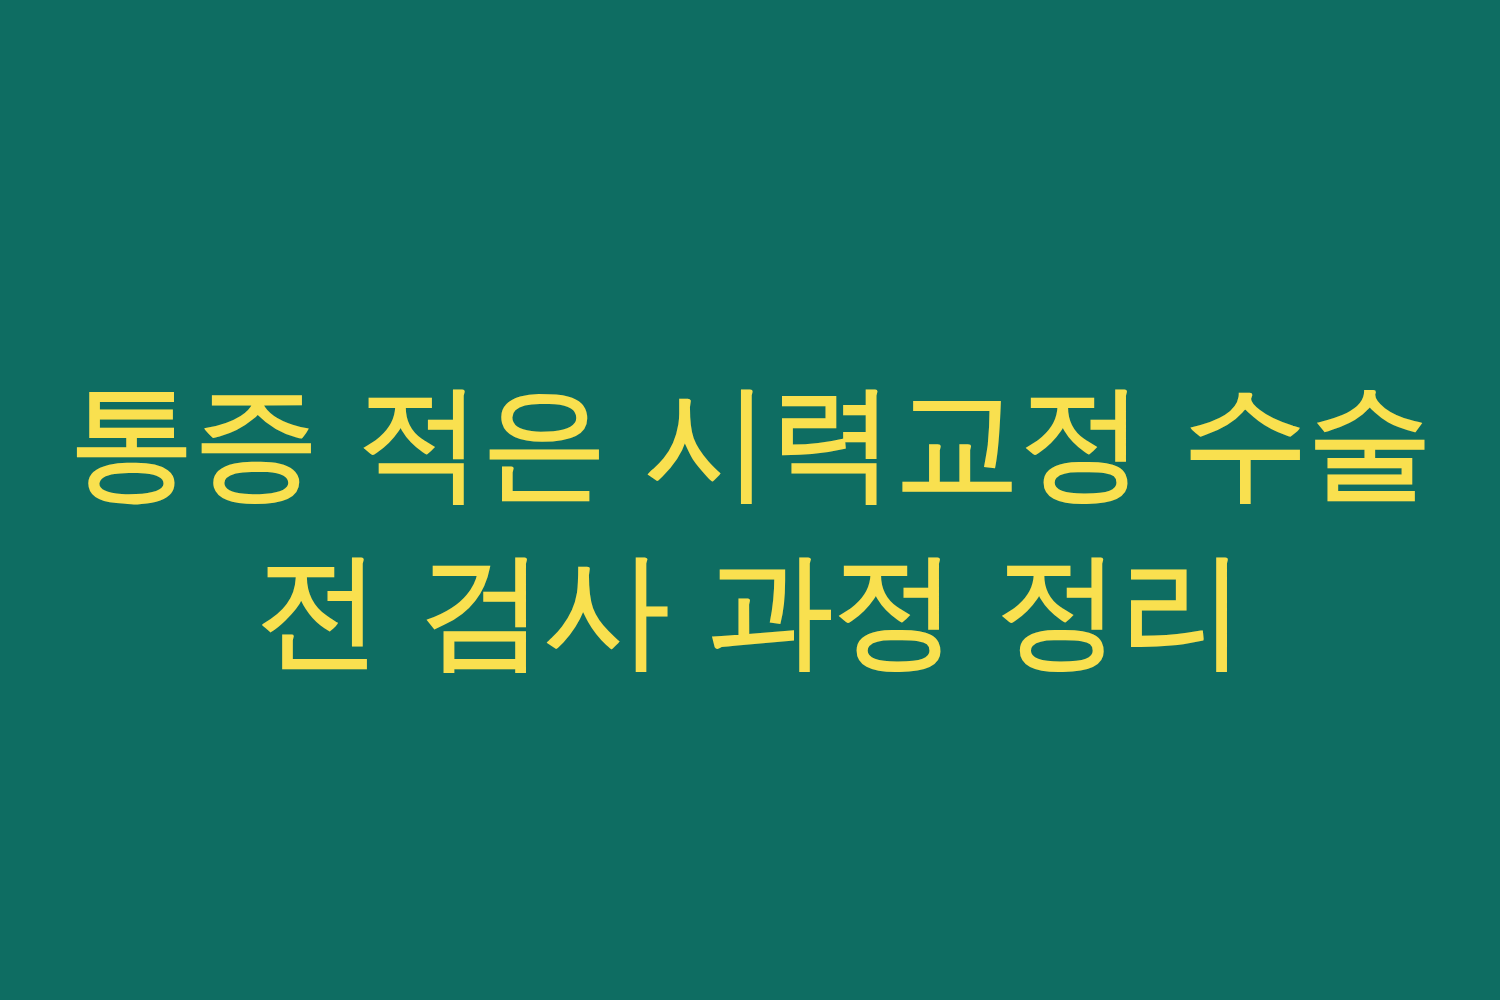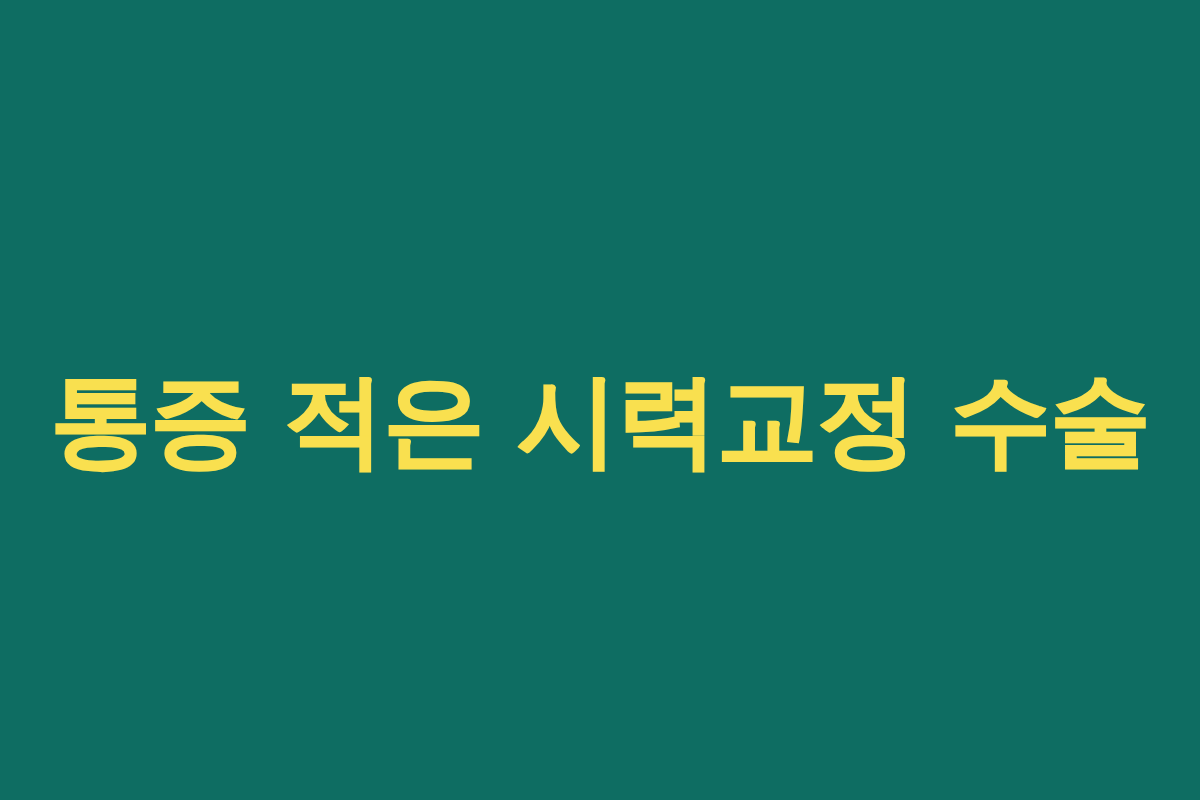--- a/index.html
+++ b/index.html
@@ -39,21 +39,21 @@
     text-align: center;
     padding: 0 40px;
     box-sizing: border-box;
     user-select: none;
   }
 
   .title-line {
     display: block;
     color: #F9E04F;
     font-family: "DejaVu Sans", "Liberation Sans", sans-serif;
-    font-weight: 700;
+    font-weight: 400;
     font-size: 101px;
     line-height: 134px;
     letter-spacing: -0.012em;
     white-space: nowrap;
     
     -webkit-text-stroke: 1.5px #F9E04F;
     paint-order: stroke fill;
     text-rendering: geometricPrecision;
   }
 
@@ -62,15 +62,16 @@
 </style>
 </head>
 <body>
 
 <div class="banner" style="background-color: rgb(14, 109, 98);">
 
   <div class="title-block">
 
     <span class="title-line title-line--1" style="color: rgb(249, 224, 79); -webkit-text-stroke-color: rgb(249, 224, 79);">통증 적은 시력교정 수술</span>
 
+    <span class="title-line title-line--2" style="color: rgb(249, 224, 79); -webkit-text-stroke-color: rgb(249, 224, 79);">전 검사 과정 정리</span>
 
   </div>
 </div>
 
 </body></html>

